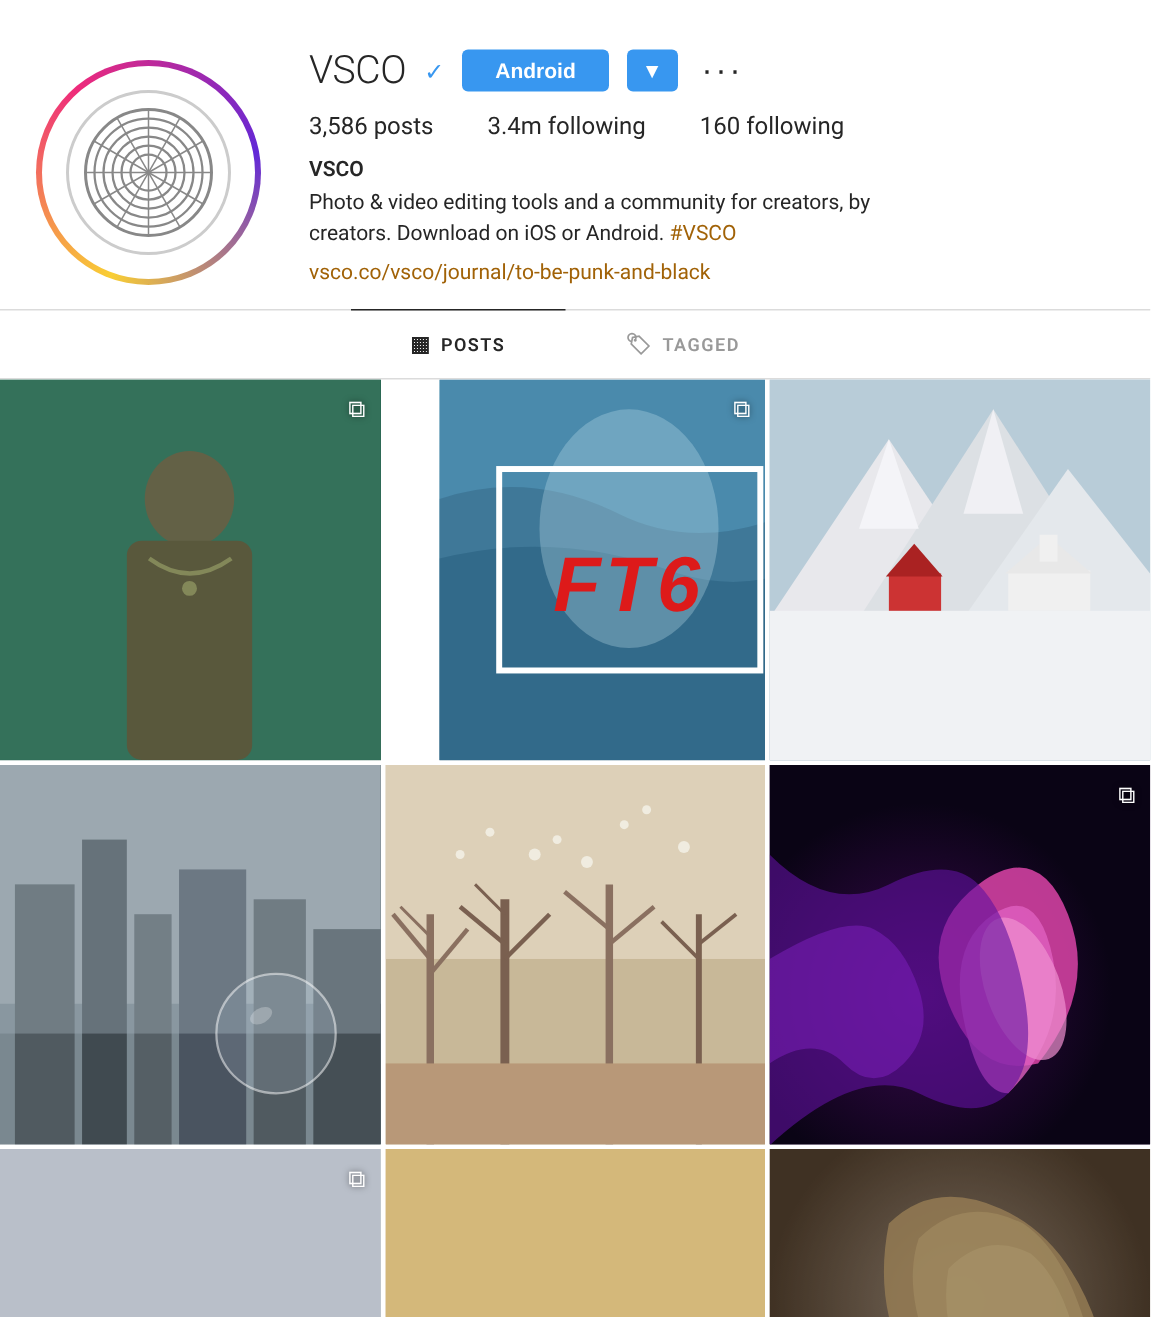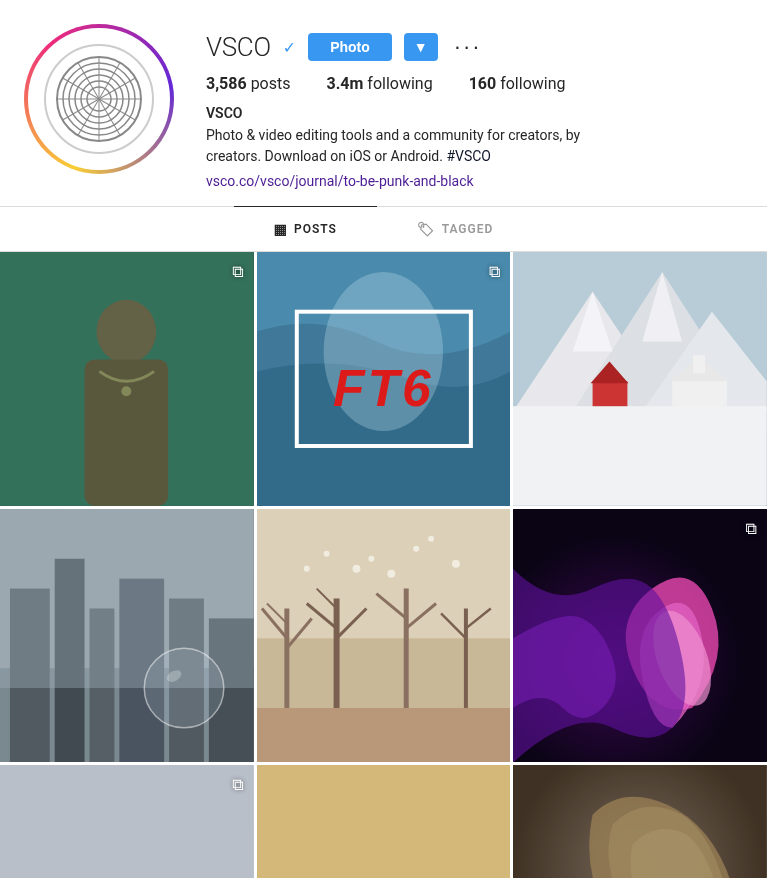--- a/index.html
+++ b/index.html
@@ -7,21 +7,21 @@
       font-family: -apple-system, BlinkMacSystemFont, 'Segoe UI', Roboto, Helvetica, Arial, sans-serif;
       background: #fff;
       width: 767px;
       min-height: 878px;
       overflow-x: hidden;
     }
 
     
     .profile-section {
       display: flex;
-      align-items: flex-start;
+      align-items: flex-end;
       padding: 24px 32px 16px 24px;
       gap: 32px;
     }
 
     
     .avatar-container {
       flex-shrink: 0;
       width: 150px;
       height: 150px;
       position: relative;
@@ -116,42 +116,42 @@
     .stats-row {
       display: flex;
       gap: 36px;
       margin-bottom: 12px;
     }
     .stat-item {
       font-size: 16px;
       color: #262626;
     }
     .stat-item span.num {
-      font-weight: 700;
+      font-weight: 400;
     }
 
     .bio-name {
       font-weight: 600;
       font-size: 14px;
       color: #262626;
       margin-bottom: 4px;
     }
     .bio-text {
       font-size: 14px;
       color: #262626;
       line-height: 1.5;
       max-width: 420px;
       margin-bottom: 4px;
     }
     .bio-hashtag {
-      color: #0f172a;
+      color: #a16207;
     }
     .bio-link {
       font-size: 14px;
-      color: #4c1d95;
+      color: #a16207;
       text-decoration: none;
     }
 
     
     .divider {
       height: 1px;
       background: #dbdbdb;
       margin: 0 0 0 0;
     }
 
@@ -210,20 +210,21 @@
       font-size: 16px;
       filter: drop-shadow(0 0 2px rgba(0,0,0,0.5));
     }
 
     
     .grid-item-1 .grid-item-bg {
       background: linear-gradient(135deg, #2d8a6a 0%, #1a5a4a 40%, #3a6a5a 100%);
     }
     .grid-item-2 .grid-item-bg {
       background: linear-gradient(180deg, #5a9ab8 0%, #3a7a98 40%, #2a5a78 100%);
+      margin-left: 36px;
     }
     .grid-item-3 .grid-item-bg {
       background: linear-gradient(180deg, #b0c8d8 0%, #8aaaba 40%, #6888a0 100%);
     }
     .grid-item-4 .grid-item-bg {
       background: linear-gradient(180deg, #6a7a82 0%, #4a5a62 60%, #3a4a52 100%);
     }
     .grid-item-5 .grid-item-bg {
       background: linear-gradient(135deg, #d4c0a0 0%, #b8a078 40%, #a09060 100%);
     }
@@ -268,21 +269,21 @@
         </div>
       </div>
     </div>
   </div>
 
   <div class="profile-info">
     
     <div class="profile-header-row">
       <span class="username">VSCO</span>
       <span class="verified-icon">✓</span>
-      <button class="follow-btn">Photo</button>
+      <button class="follow-btn">Android</button>
       <button class="dropdown-btn">▼</button>
       <button class="more-btn">···</button>
     </div>
 
     
     <div class="stats-row">
       <div class="stat-item">
         <span class="num">3,586</span>
         <span>posts</span>
       </div>

